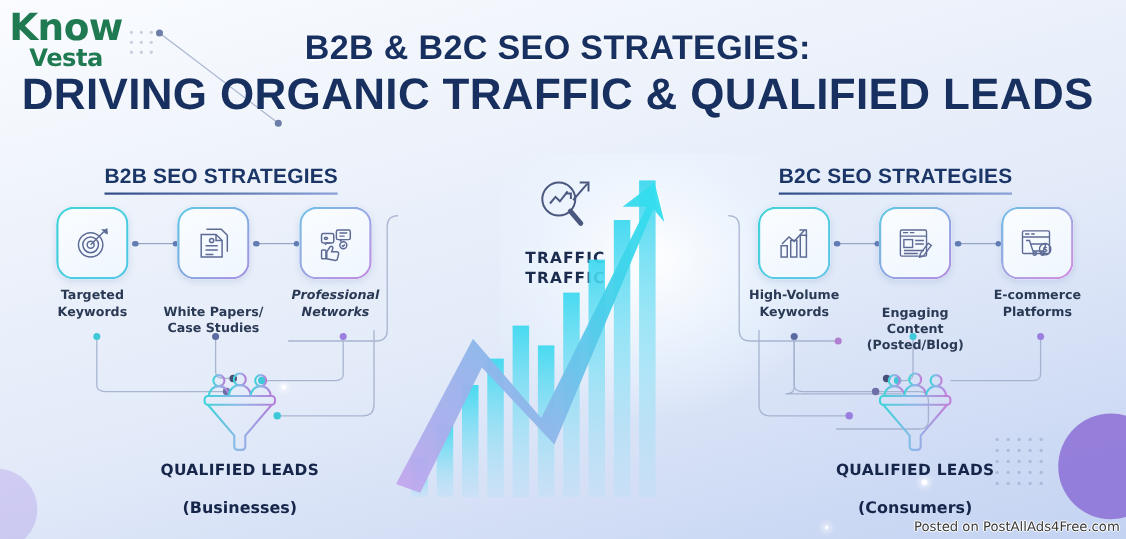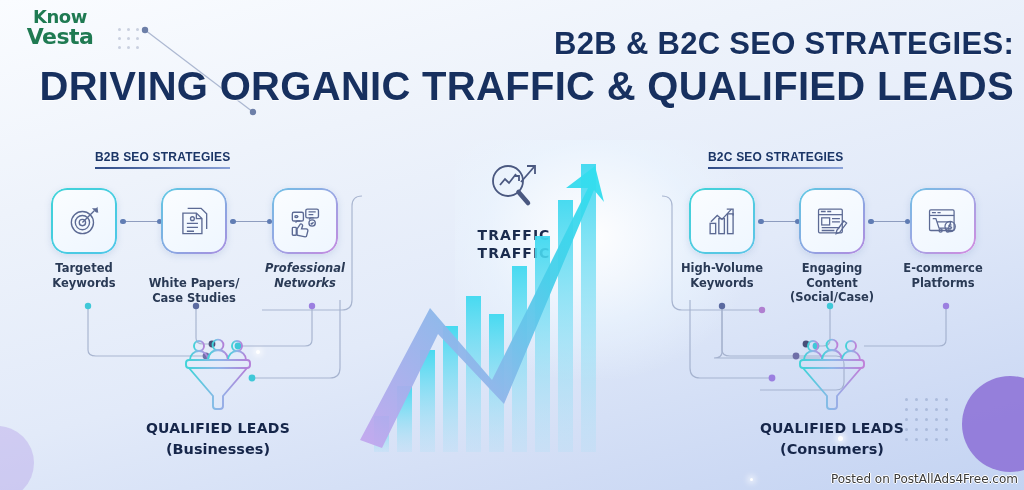--- a/index.html
+++ b/index.html
@@ -29,34 +29,34 @@
   }
   .corner-purple2 {
     position:absolute; left:-40px; bottom:-10px; width:74px; height:74px;
     border-radius:50%; background:#b9a6e8; opacity:.45;
   }
   .spark { position:absolute; border-radius:50%; background:#fff; box-shadow:0 0 6px 2px rgba(255,255,255,.9); }
 
   
   .logo { position:absolute; left:8px; top:8px; width:104px; text-align:center;
           font-family:"DejaVu Sans", sans-serif; color:#1f7a52; line-height:1.02; }
-  .logo .l1 { font-size:18px; font-weight:bold; letter-spacing:-.5px; }
+  .logo .l1 { font-size:34px; font-weight:bold; letter-spacing:-.5px; }
   .logo .l2 { font-size:22px; font-weight:bold; letter-spacing:-.5px; }
 
-  .title { position:absolute; left:0; right:10px; top:26px; text-align:right; }
+  .title { position:absolute; left:0; right:10px; top:26px; text-align:center; }
   .title .t1, .title .t2 {
     color:#17305f; font-weight:bold; letter-spacing:.3px; line-height:1.18;
     text-shadow:0 1px 0 rgba(255,255,255,.65);
   }
   .title .t1 { font-size:31px; }
   .title .t2 { font-size:40px; }
 
   
   .sec-title {
-    position:absolute; font-size:12px; font-weight:bold; color:#1b3566;
+    position:absolute; font-size:19px; font-weight:bold; color:#1b3566;
     letter-spacing:.2px; padding-bottom:5px; white-space:nowrap;
   }
   .sec-title::after {
     content:""; position:absolute; left:0; right:0; bottom:0; height:2px;
     background:linear-gradient(90deg,#2f4b86,#8aa2d8);
   }
   #b2b-title { left:95px; top:150px; }
   #b2c-title { left:708px; top:150px; }
 
   
@@ -94,21 +94,21 @@
   }
   .centergfx { position:absolute; left:352px; top:152px; width:330px; height:300px; }
 
   
   .funnel { position:absolute; width:92px; height:74px; }
   .fun-cap {
     position:absolute; width:230px; text-align:center; color:#16264a;
     font-family:"DejaVu Sans", sans-serif;
   }
   .fun-cap .l-main { font-size:14px; font-weight:bold; letter-spacing:.3px; }
-  .fun-cap .l-sub  { font-size:14.5px; font-weight:bold; margin-top:5px; }
+  .fun-cap .l-sub  { font-size:14.5px; font-weight:bold; margin-top:18px; }
 
   
   .cta {
     position:absolute; left:356px; top:442px; width:308px; height:36px;
     border-radius:18px; display:flex; align-items:center; justify-content:center;
     background:linear-gradient(90deg,#8b6fd6 0%,#7f86db 42%,#7aa6e6 72%,#87b7ee 100%);
     color:#fff; font-size:18px; font-weight:bold; letter-spacing:.2px;
     font-family:"DejaVu Sans", sans-serif;
     box-shadow:0 3px 10px rgba(110,110,200,.35);
   }
@@ -396,23 +396,23 @@
         <circle cx="33" cy="31" r="6.5"></circle>
       </g>
       <text x="33" y="34.6" text-anchor="middle" font-size="9" font-weight="bold" fill="#5c6a94" font-family="DejaVu Sans, sans-serif">$</text>
     </svg>
   </div>
 
   <div class="cap" style="left:666px;top:261px;">
     <span>High-Volume</span><br>
     <span>Keywords</span>
   </div>
-  <div class="cap" style="left:776px;top:261px;">
+  <div class="cap" style="left:776px;top:277px;">
     <span>Engaging Content</span><br>
-    <span>(Social/Case)</span>
+    <span>(Posted/Blog)</span>
   </div>
   <div class="cap" style="left:887px;top:261px;">
     <span>E-commerce</span><br>
     <span>Platforms</span>
   </div>
 
   <div class="funnel" style="left:786px;top:336px;">
     <svg viewBox="0 0 92 74">
       <defs>
         <linearGradient id="fg2" x1="0" y1="0" x2="1" y2="0">

